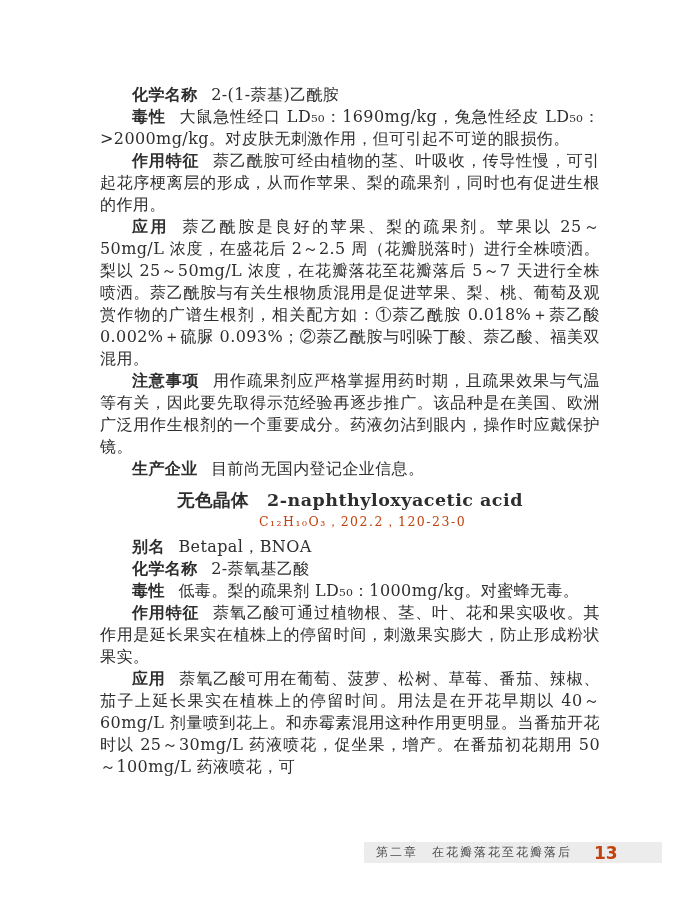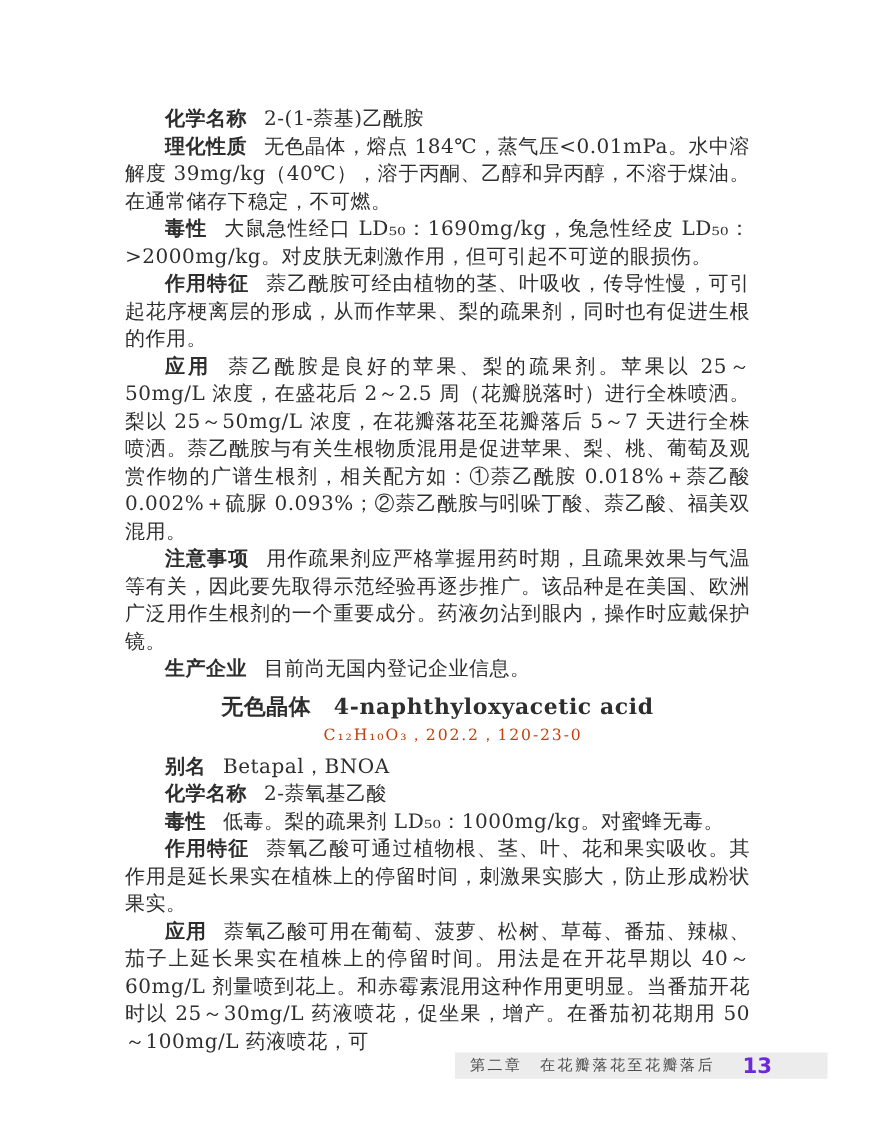--- a/index.html
+++ b/index.html
@@ -29,55 +29,52 @@
     position:absolute; left:364px; top:842px; width:298px; height:21px;
     background:#ececec; display:flex; align-items:center;
   }
   .footer-chapter, .footer-section {
     font-size:12px; color:#4c4c4c; letter-spacing:2px; white-space:nowrap;
     font-family:"DejaVu Sans","Liberation Sans",sans-serif;
   }
   .footer-chapter { margin-left:12px; }
   .footer-section { margin-left:14px; }
   .footer-page {
-    font-size:17px; font-weight:bold; color:#6d28d9; margin-left:22px;
+    font-size:17px; font-weight:bold; color:#c2410c; margin-left:22px;
     font-family:"DejaVu Sans","Liberation Sans",sans-serif;
   }
 </style>
 </head>
 <body>
 
 <div class="page">
 
   <div class="content">
 
     <p class="para">
       <span class="lbl">化学名称</span><span>2-(1-萘基)乙酰胺</span>
-    </p>
-    <p class="para">
-      <span class="lbl">理化性质</span><span>无色晶体，熔点 184℃，蒸气压&lt;0.01mPa。水中溶解度 39mg/kg（40℃），溶于丙酮、乙醇和异丙醇，不溶于煤油。在通常储存下稳定，不可燃。</span>
     </p>
     <p class="para">
       <span class="lbl">毒性</span><span>大鼠急性经口 LD₅₀：1690mg/kg，兔急性经皮 LD₅₀：&gt;2000mg/kg。对皮肤无刺激作用，但可引起不可逆的眼损伤。</span>
     </p>
     <p class="para">
       <span class="lbl">作用特征</span><span>萘乙酰胺可经由植物的茎、叶吸收，传导性慢，可引起花序梗离层的形成，从而作苹果、梨的疏果剂，同时也有促进生根的作用。</span>
     </p>
     <p class="para">
       <span class="lbl">应用</span><span>萘乙酰胺是良好的苹果、梨的疏果剂。苹果以 25～50mg/L 浓度，在盛花后 2～2.5 周（花瓣脱落时）进行全株喷洒。梨以 25～50mg/L 浓度，在花瓣落花至花瓣落后 5～7 天进行全株喷洒。萘乙酰胺与有关生根物质混用是促进苹果、梨、桃、葡萄及观赏作物的广谱生根剂，相关配方如：①萘乙酰胺 0.018%＋萘乙酸 0.002%＋硫脲 0.093%；②萘乙酰胺与吲哚丁酸、萘乙酸、福美双混用。</span>
     </p>
     <p class="para">
       <span class="lbl">注意事项</span><span>用作疏果剂应严格掌握用药时期，且疏果效果与气温等有关，因此要先取得示范经验再逐步推广。该品种是在美国、欧洲广泛用作生根剂的一个重要成分。药液勿沾到眼内，操作时应戴保护镜。</span>
     </p>
     <p class="para">
       <span class="lbl">生产企业</span><span>目前尚无国内登记企业信息。</span>
     </p>
 
     <p class="para entry-title">
-      <span>无色晶体</span><span class="en">4-naphthyloxyacetic acid</span>
+      <span>无色晶体</span><span class="en">2-naphthyloxyacetic acid</span>
     </p>
 
 
     <p class="para formula">C₁₂H₁₀O₃，202.2，120-23-0</p>
 
     <p class="para">
       <span class="lbl">别名</span><span>Betapal，BNOA</span>
     </p>
     <p class="para">
       <span class="lbl">化学名称</span><span>2-萘氧基乙酸</span>

